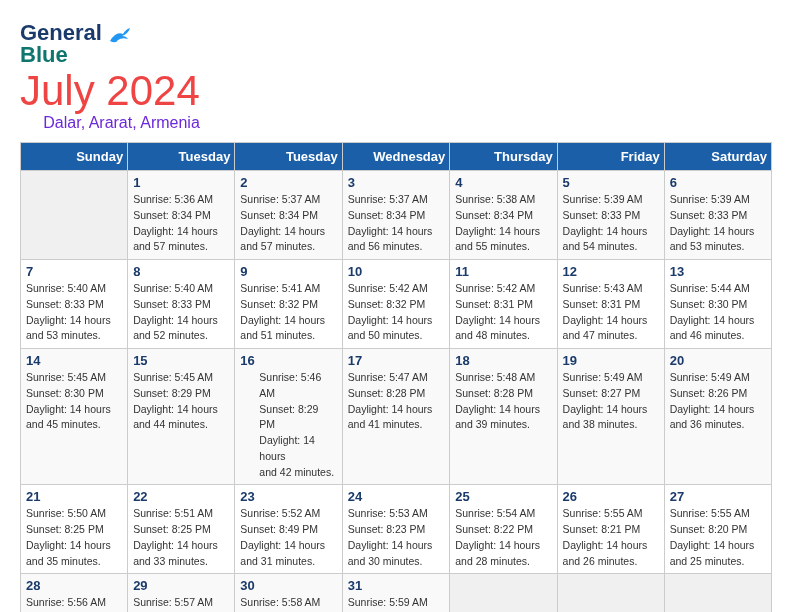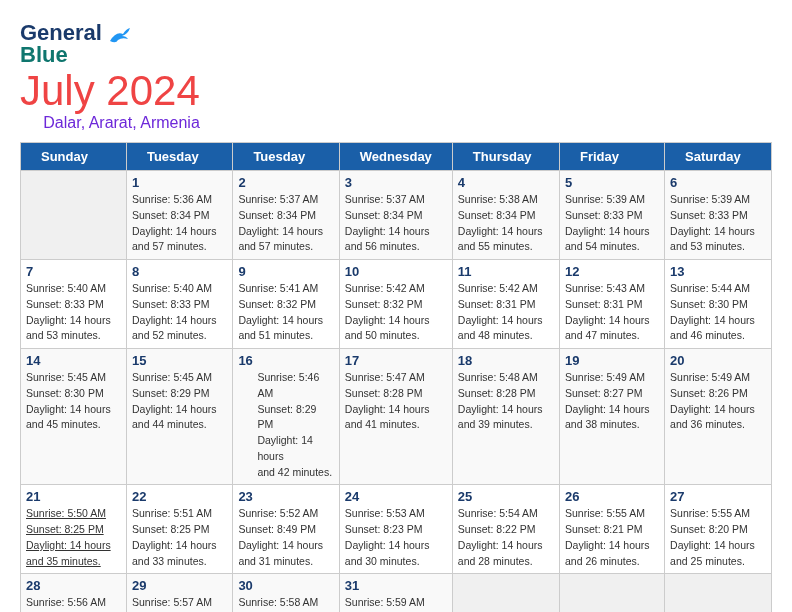--- a/index.html
+++ b/index.html
@@ -36,22 +36,22 @@
       color: #6d28d9;
     }
     table {
       width: 100%;
       border-collapse: collapse;
       font-size: 11px;
     }
     thead tr th {
       background: #1a5fa8;
       color: #fff;
-      padding: 6px 20px;
-      text-align: left;
+      padding: 6px 4px;
+      text-align: right;
       font-size: 13px;
       font-weight: bold;
       border: 1px solid #ccc;
     }
     tbody tr td {
       border: 1px solid #ccc;
       vertical-align: top;
       padding: 4px 5px;
       min-height: 80px;
       height: 80px;
@@ -256,21 +256,21 @@
           <span class="day-number">20</span>
           <div class="day-info" style="white-space: pre-line;">Sunrise: 5:49 AM
 Sunset: 8:26 PM
 Daylight: 14 hours
 and 36 minutes.</div>
         </td>
       </tr>
       <tr>
         <td>
           <span class="day-number">21</span>
-          <div class="day-info" style="white-space: pre-line; text-decoration: underline;">Sunrise: 5:50 AM
+          <div class="day-info" style="white-space: pre-line;">Sunrise: 5:50 AM
 Sunset: 8:25 PM
 Daylight: 14 hours
 and 35 minutes.</div>
         </td>
         <td>
           <span class="day-number">22</span>
           <div class="day-info" style="white-space: pre-line;">Sunrise: 5:51 AM
 Sunset: 8:25 PM
 Daylight: 14 hours
 and 33 minutes.</div>

